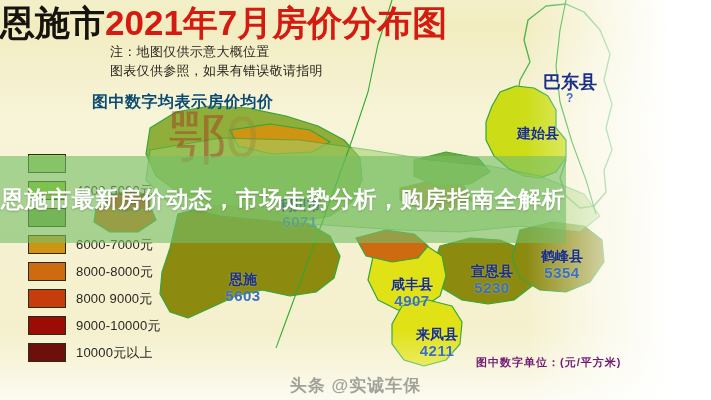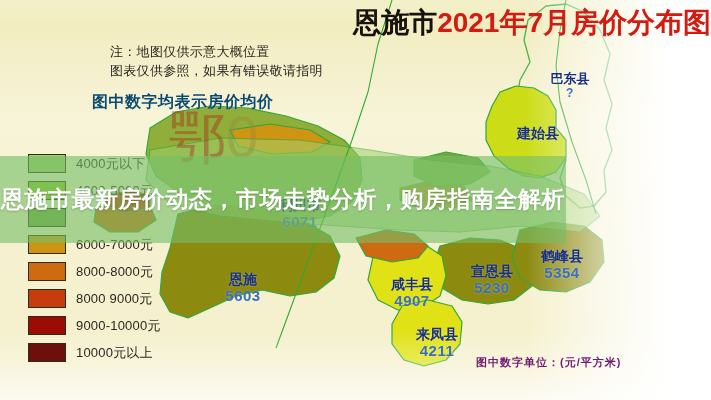--- a/index.html
+++ b/index.html
@@ -25,22 +25,22 @@
     position:absolute;right:0;top:0;width:185px;height:400px;
     background:linear-gradient(to right,rgba(255,255,255,0) 0%,rgba(255,255,255,.55) 38%,#ffffff 78%,#ffffff 100%);
   }
   .paper-white-b{
     position:absolute;left:0;bottom:0;width:711px;height:70px;
     background:linear-gradient(to bottom,rgba(255,255,255,0) 0%,rgba(255,255,255,.35) 55%,rgba(255,255,255,.75) 100%);
   }
 
   
   .title{
-    position:absolute;left:0;top:4px;width:711px;text-align:right;
-    font-size:28px;line-height:38px;font-weight:bold;letter-spacing:0px;
+    position:absolute;left:0;top:4px;width:711px;text-align:left;
+    font-size:35px;line-height:38px;font-weight:bold;letter-spacing:0px;
     white-space:nowrap;
   }
   .title .blk{color:#16120e;}
   .title .red{color:#d41b11;}
 
   .note{
     position:absolute;left:110px;font-size:13px;line-height:19px;
     color:#2a2620;white-space:nowrap;letter-spacing:.3px;
   }
   .note1{top:42px;}
@@ -63,21 +63,21 @@
   .map{position:absolute;left:0;top:0;width:711px;height:400px;}
 
   
   .plabel{
     position:absolute;text-align:center;white-space:nowrap;
     color:#1a2f86;font-weight:bold;line-height:1.12;
     text-shadow:0 0 2px rgba(255,255,255,.35);
   }
   .plabel .nm{display:block;font-size:14px;}
   .plabel .vl{display:block;font-size:15px;color:#3b6fbe;letter-spacing:.5px;}
-  .plabel.q .nm{font-size:13px;}
+  .plabel.q .nm{font-size:18px;}
   .plabel.q .vl{font-size:12px;}
 
   
   .legend{position:absolute;left:28px;top:150px;}
   .lrow{height:27px;display:flex;align-items:center;}
   .sw{
     width:38px;height:19px;border:1px solid #2c2c14;box-sizing:border-box;
     flex:0 0 auto;
   }
   .ltxt{
@@ -213,21 +213,20 @@
       </div>
       <div class="plabel" style="left: 397px; top: 327px; width: 80px;">
         <span class="nm">来凤县</span>
         <span class="vl">4211</span>
       </div>
     </div>
 
   <div class="legend" id="legend">
       <div class="lrow">
         <div class="sw" style="background: rgb(159, 208, 106);"></div>
-        <div class="ltxt">4000元以下</div>
       </div>
       <div class="lrow">
         <div class="sw" style="background: rgb(140, 200, 37);"></div>
         <div class="ltxt">4000-5000元</div>
       </div>
       <div class="lrow">
         <div class="sw" style="background: rgb(114, 169, 62);"></div>
       </div>
       <div class="lrow">
         <div class="sw" style="background: rgb(207, 148, 18);"></div>
@@ -250,14 +249,15 @@
         <div class="ltxt">10000元以上</div>
       </div>
     </div>
 
   <div class="unit">图中数字单位：(元/平方米)</div>
 
   <div class="banner">
     <div class="banner-text">恩施市最新房价动态，市场走势分析，购房指南全解析</div>
   </div>
 
+  <div class="wm-bot">头条 @实诚车保</div>
 
 </div>
 
 </body></html>

